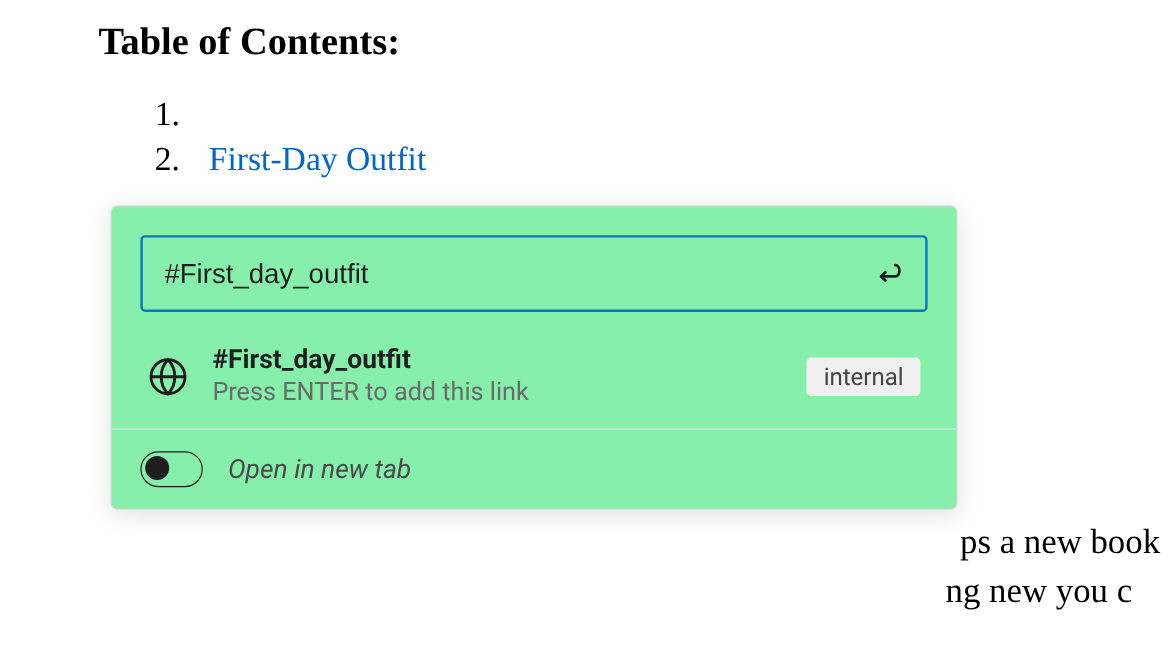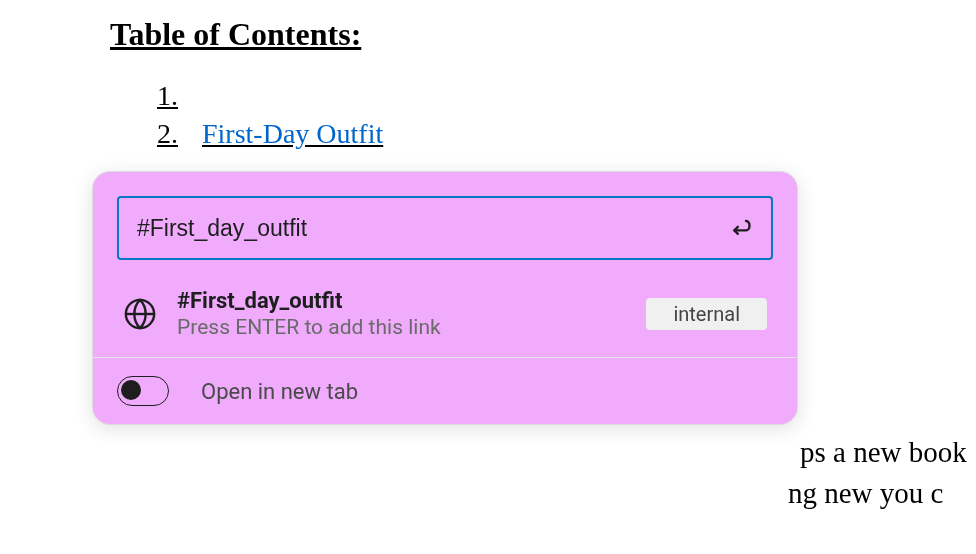--- a/index.html
+++ b/index.html
@@ -5,24 +5,23 @@
     * { margin: 0; padding: 0; box-sizing: border-box; }
     body {
       width: 976px;
       height: 554px;
       background: #fff;
       font-family: -apple-system, BlinkMacSystemFont, "Segoe UI", Roboto, sans-serif;
       position: relative;
       overflow: hidden;
     }
     .document {
-      padding: 0 0 0 110px;
+      padding: 0 0 0 82px;
       font-family: Georgia, "Times New Roman", serif;
       color: #000;
-      text-decoration: underline;
     }
     .toc-heading {
       font-size: 32px;
       font-weight: 700;
       margin-top: 16px;
       margin-bottom: 24px;
     }
     .toc-list {
       list-style: none;
       padding-left: 42px;
@@ -60,23 +59,23 @@
       position: relative;
       left: -12px;
     }
 
     
     .link-popover {
       position: absolute;
       top: 171px;
       left: 92px;
       width: 706px;
-      background: #f0abfc;
+      background: #86efac;
       border: 1px solid #ddd;
-      border-radius: 18px;
+      border-radius: 6px;
       box-shadow: 0 4px 20px rgba(0,0,0,0.12);
       font-family: -apple-system, BlinkMacSystemFont, "Segoe UI", Roboto, sans-serif;
     }
     .link-input-wrap {
       padding: 24px 24px 14px 24px;
     }
     .link-input-inner {
       display: flex;
       align-items: center;
       gap: 12px;
@@ -121,30 +120,31 @@
       color: #1e1e1e;
     }
     .suggestion-hint {
       font-size: 21px;
       color: #6a6a6a;
     }
     .badge {
       background: #f0f0f0;
       color: #444;
       font-size: 20px;
-      padding: 4px 27px;
+      padding: 4px 14px;
       border-radius: 4px;
     }
 
     .popover-footer {
       border-top: 1px solid #e4e4e4;
       padding: 18px 24px;
       display: flex;
       align-items: center;
-      gap: 32px;
+      gap: 21px;
+      font-style: italic;
     }
     .toggle {
       width: 52px;
       height: 30px;
       border: 1.6px solid #1e1e1e;
       border-radius: 30px;
       position: relative;
       cursor: pointer;
     }
     .toggle-knob {

